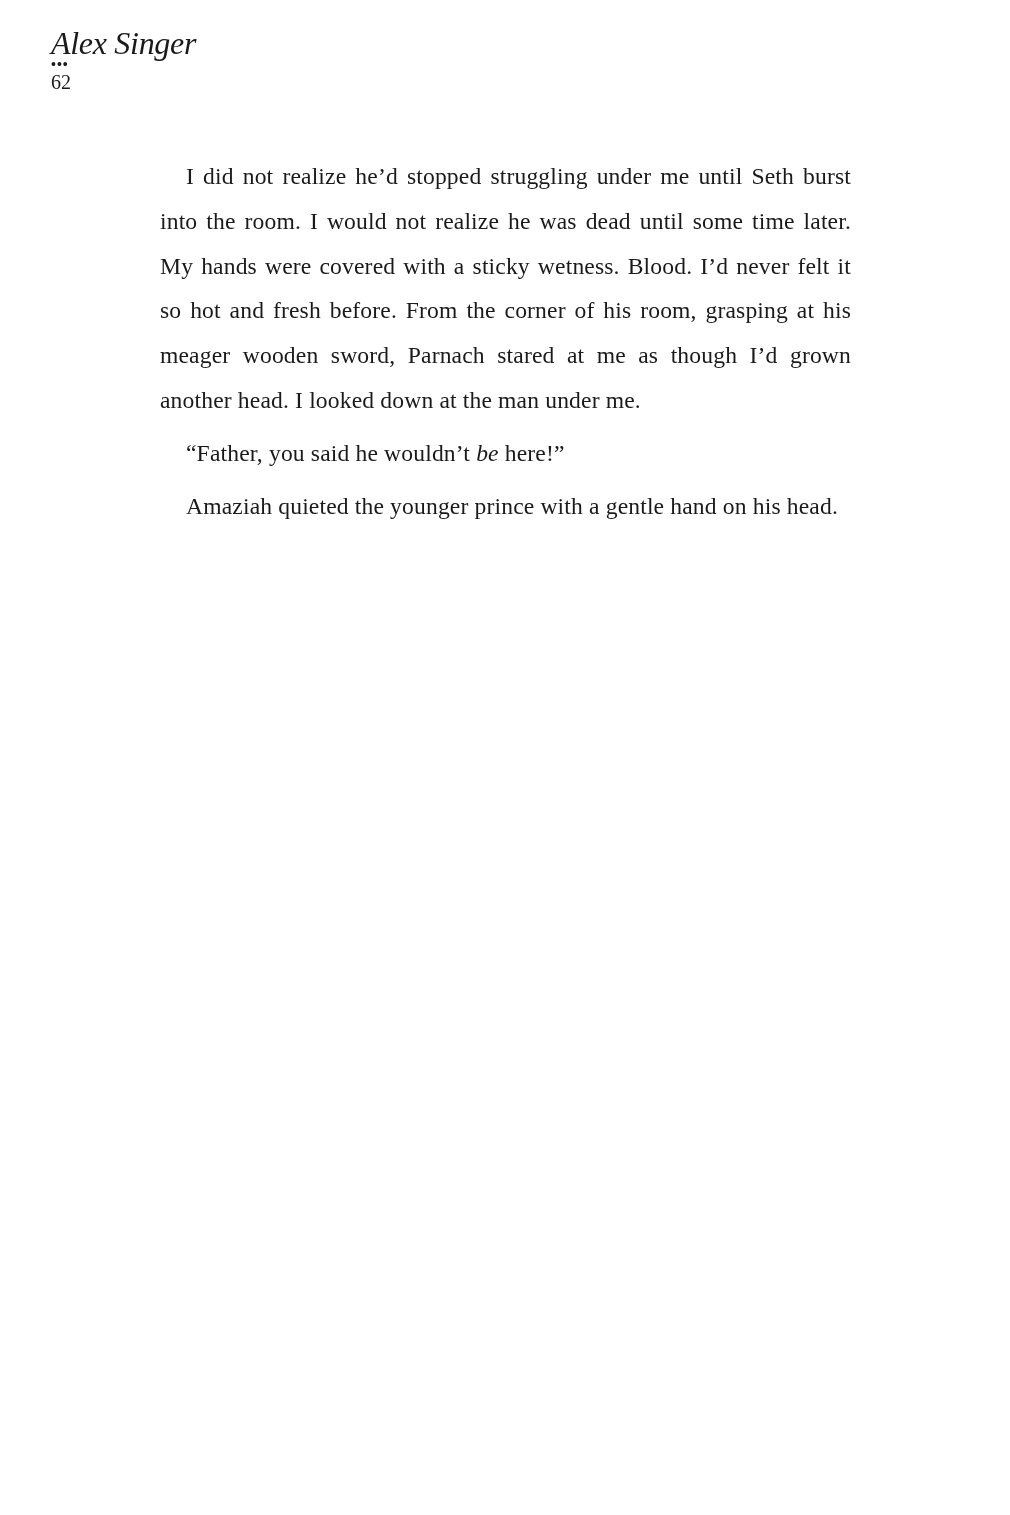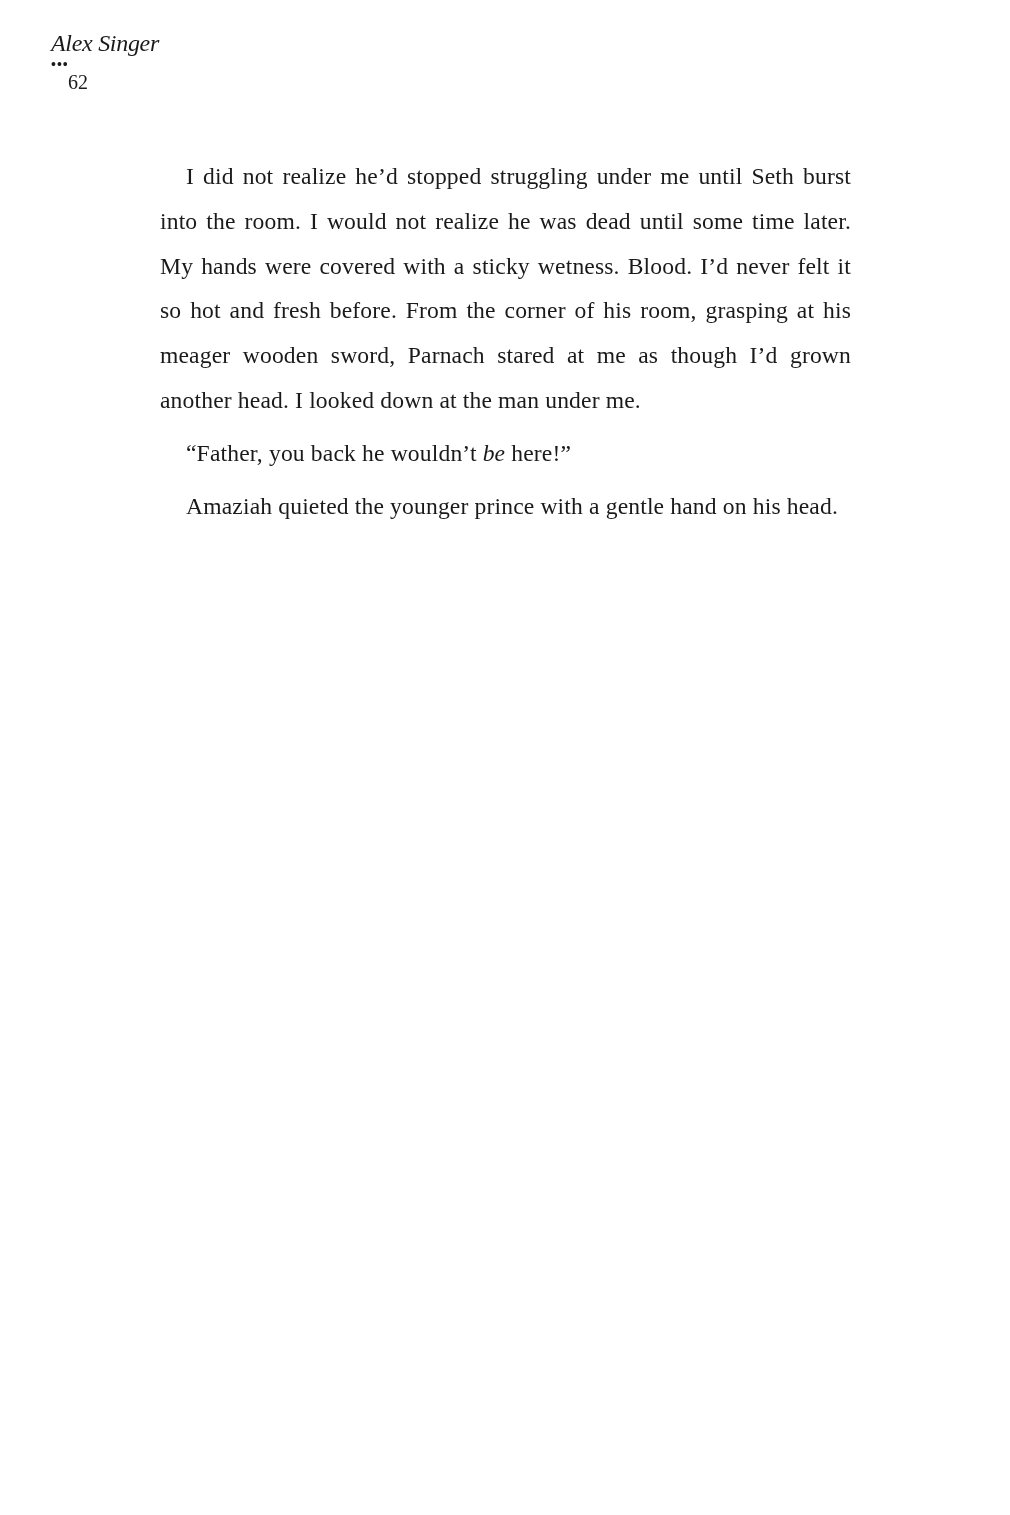--- a/index.html
+++ b/index.html
@@ -16,39 +16,38 @@
       font-family: "DejaVu Serif", "Liberation Serif", serif;
     }
     .running-head {
       position: absolute;
       left: 51px;
       top: 30px;
     }
     .author {
       font-family: "Liberation Serif", serif;
       font-style: italic;
-      font-size: 24px;
+      font-size: 32px;
       line-height: 26px;
       letter-spacing: -0.3px;
       color: #1a1a1a;
     }
     .ornament {
       font-family: "Liberation Serif", serif;
       font-size: 14px;
       line-height: 10px;
       letter-spacing: 1px;
       margin-top: 4px;
       font-weight: bold;
     }
     .folio {
       font-family: "Liberation Serif", serif;
       font-size: 20px;
       line-height: 20px;
       margin-top: 2px;
-      margin-left: 17px;
     }
     .body-text {
       position: absolute;
       left: 152px;
       top: 146px;
       width: 707px;
     }
     .para {
       margin: 8px;
       font-family: "Liberation Serif", serif;
@@ -70,15 +69,15 @@
 <body>
 
 <header class="running-head">
   <div class="author">Alex Singer</div>
   <div class="ornament">•••</div>
   <div class="folio">62</div>
 </header>
 
 <main class="body-text">
   <p class="para">I did not realize he’d stopped struggling under me until Seth burst into the room. I would not realize he was dead until some time later. My hands were covered with a sticky wetness. Blood. I’d never felt it so hot and fresh before. From the corner of his room, grasping at his meager wooden sword, Parnach stared at me as though I’d grown another head. I looked down at the man under me.</p>
-  <p class="para"><span>“Father, you back he wouldn’t </span><em>be</em><span> here!”</span></p>
+  <p class="para"><span>“Father, you said he wouldn’t </span><em>be</em><span> here!”</span></p>
   <p class="para">Amaziah quieted the younger prince with a gentle hand on his head.</p>
 </main>
 
 </body></html>

